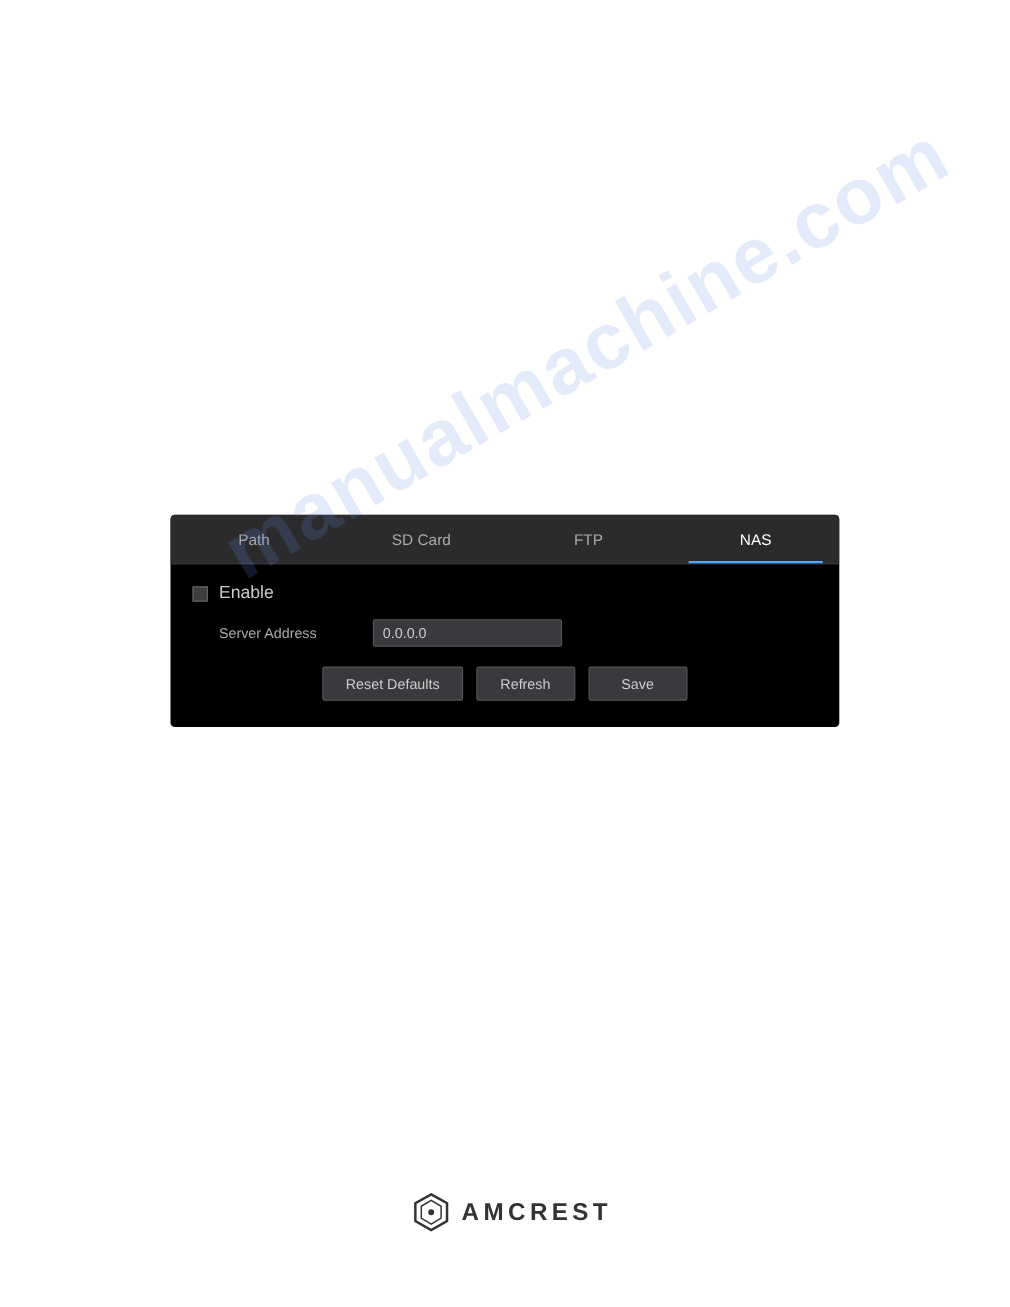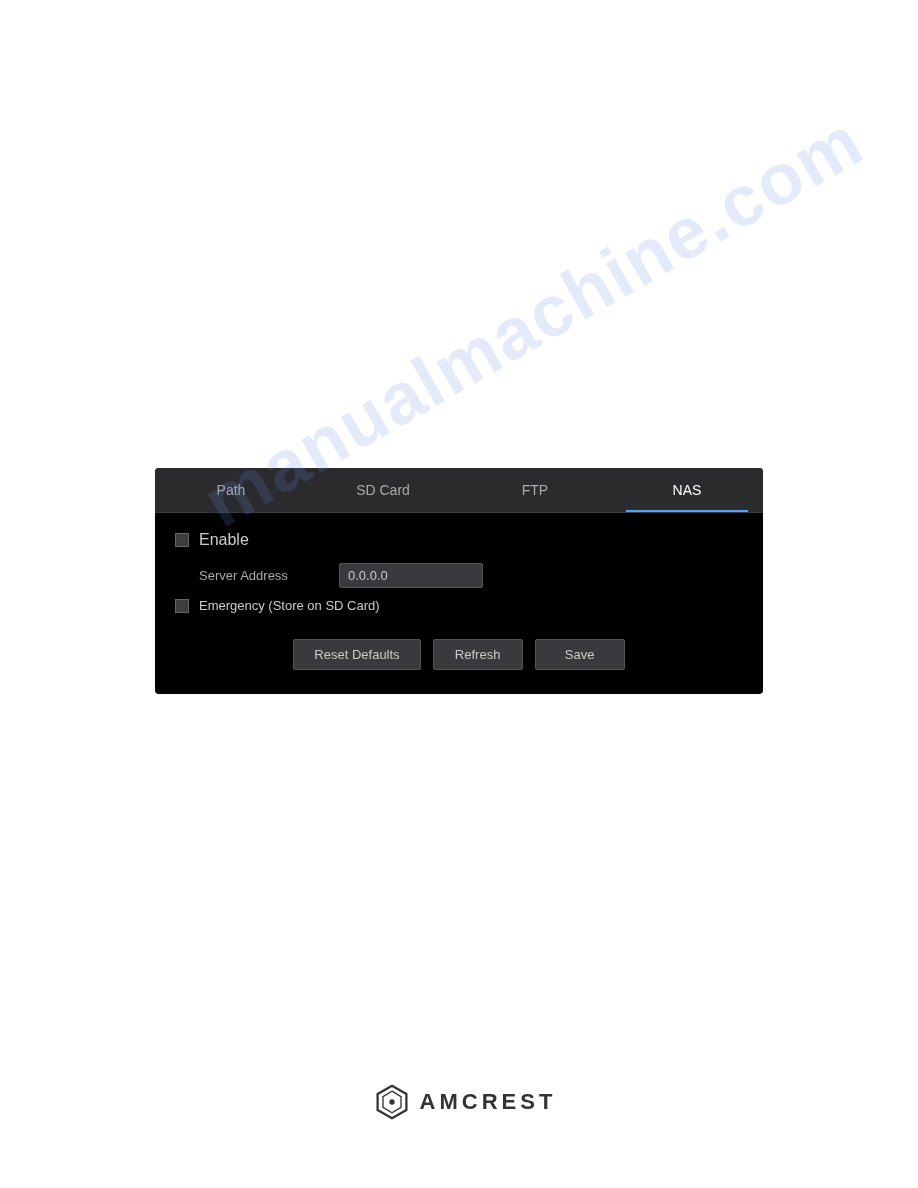--- a/index.html
+++ b/index.html
@@ -112,21 +112,21 @@
       width: 140px;
       flex-shrink: 0;
     }
 
     .field-input {
       background: #3a3a3e;
       border: 1px solid #555;
       color: #cccccc;
       font-size: 13px;
       padding: 4px 8px;
-      width: 144px;
+      width: 172px;
       outline: none;
       border-radius: 2px;
     }
 
     .emergency-row {
       display: flex;
       align-items: center;
       margin-top: 4px;
       margin-bottom: 18px;
     }
@@ -209,24 +209,20 @@
       <div class="checkbox"></div>
       <span class="enable-label">Enable</span>
     </div>
 
     <div class="field-row">
       <span class="field-label">Server Address</span>
       <input class="field-input" type="text" value="0.0.0.0" style="">
     </div>
 
 
-    <div class="enable-row emergency-row">
-      <div class="checkbox"></div>
-      <span class="emergency-label">Emergency (Store on SD Card)</span>
-    </div>
 
     <div class="buttons-row">
       <button class="btn">Reset Defaults</button>
       <button class="btn">Refresh</button>
       <button class="btn">Save</button>
     </div>
 
   </div>
 </div>
 

